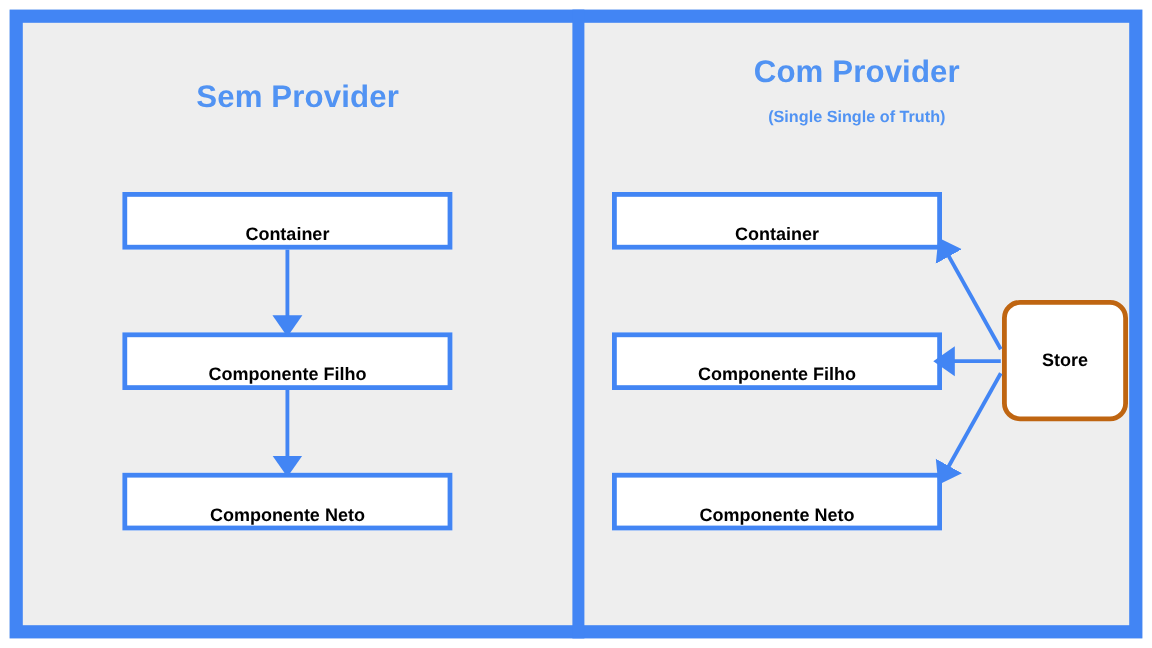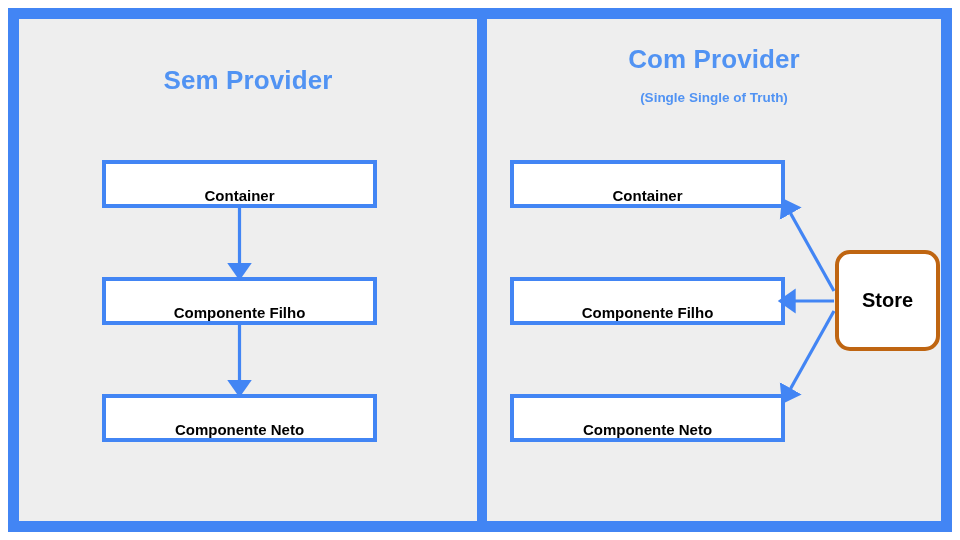--- a/index.html
+++ b/index.html
@@ -113,21 +113,21 @@
     height: 101px;
     box-sizing: border-box;
     background: #FFFFFF;
     border: 4px solid #BF6511;
     border-radius: 15px;
     display: flex;
     align-items: center;
     justify-content: center;
     color: #000000;
     font-weight: bold;
-    font-size: 20px;
+    font-size: 15px;
     white-space: nowrap;
   }
 
   
   .arrows {
     position: absolute;
     left: 0;
     top: 0;
     width: 100%;
     height: 100%;

